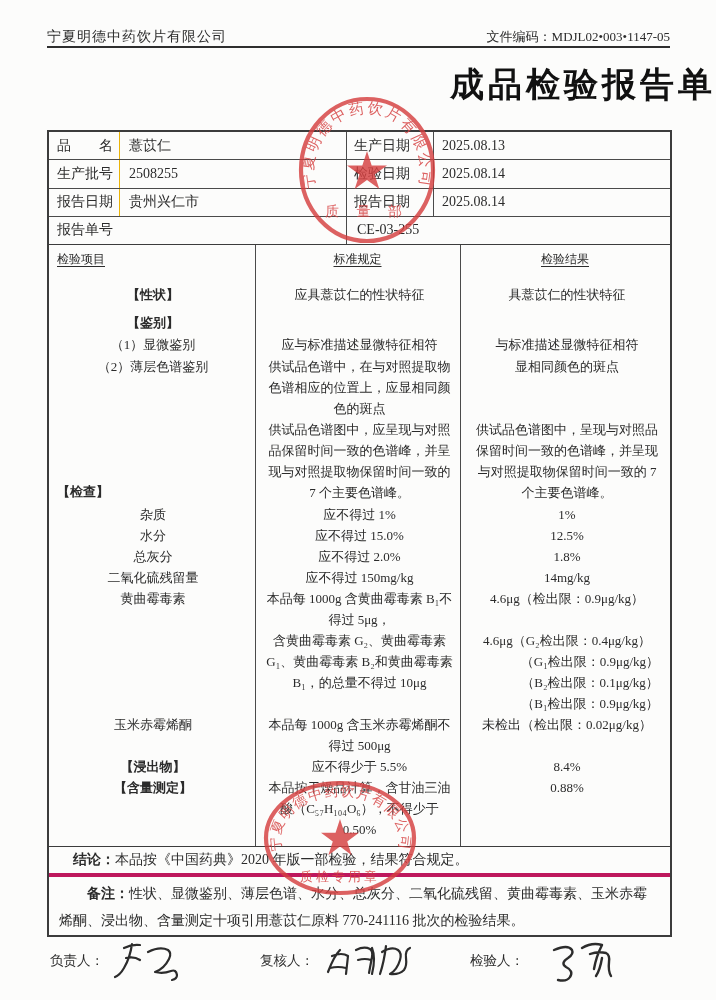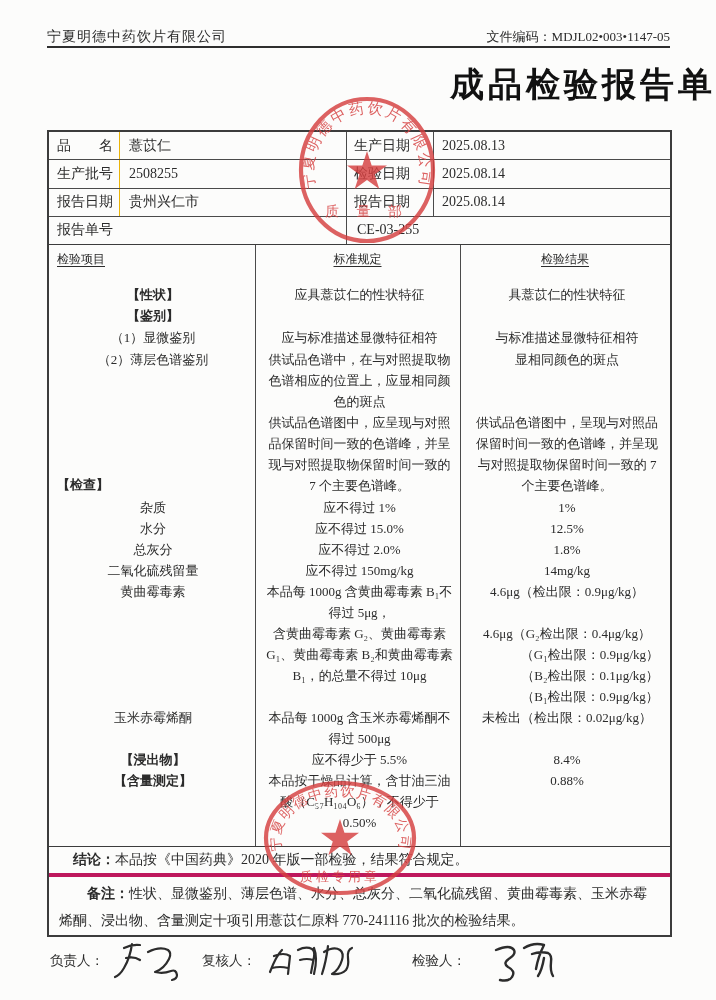--- a/index.html
+++ b/index.html
@@ -44,21 +44,21 @@
   .res-ind{margin-left:46px;}
   
   .sec-conclusion{height:30px;border-bottom:4px solid #be185d;display:flex;align-items:center;
     padding-left:24px;font-size:14px;box-sizing:border-box;}
   .sec-notes{flex:1;font-size:14px;line-height:27px;padding:3px 12px 0 10px;text-indent:2em;box-sizing:border-box;}
   .lbl-b{font-weight:bold;}
   
   .sig-row{position:absolute;left:47px;top:938px;width:630px;display:flex;align-items:center;font-size:13.5px;}
   .sig-group{display:flex;align-items:center;}
   .sig-group svg{margin-left:6px;}
-  .sg1{margin-left:3px;} .sg2{justify-content:flex-end;} .sg3{margin-left:40px;gap:16px;}
+  .sg1{margin-left:3px;} .sg2{margin-left:58px;justify-content:flex-end;} .sg3{margin-left:40px;gap:16px;}
   
   .stamp{position:absolute;pointer-events:none;}
   .stamp-top{left:291px;top:94px;}
   .stamp-bottom{left:258px;top:777px;}
 </style>
 </head>
 <body>
 
 <div class="page">
 
@@ -103,21 +103,21 @@
         <div class="h1"><span>检验项目</span></div>
         <div class="h2"><span>标准规定</span></div>
         <div class="h3"><span>检验结果</span></div>
       </div>
 
       <div class="mrow" style="min-height:32px;align-items:end;">
         <div class="cell bold">【性状】</div>
         <div class="cell c2">应具薏苡仁的性状特征</div>
         <div class="cell c3">具薏苡仁的性状特征</div>
       </div>
-      <div class="mrow" style="min-height:22px;">
+      <div class="mrow" style="min-height:22px;margin-top:7px;">
         <div class="cell bold">【鉴别】</div>
         <div class="cell c2"></div>
         <div class="cell c3"></div>
       </div>
       <div class="mrow" style="min-height:22px;">
         <div class="cell">（1）显微鉴别</div>
         <div class="cell c2">应与标准描述显微特征相符</div>
         <div class="cell c3">与标准描述显微特征相符</div>
       </div>
       <div class="mrow" style="min-height:63px;">

